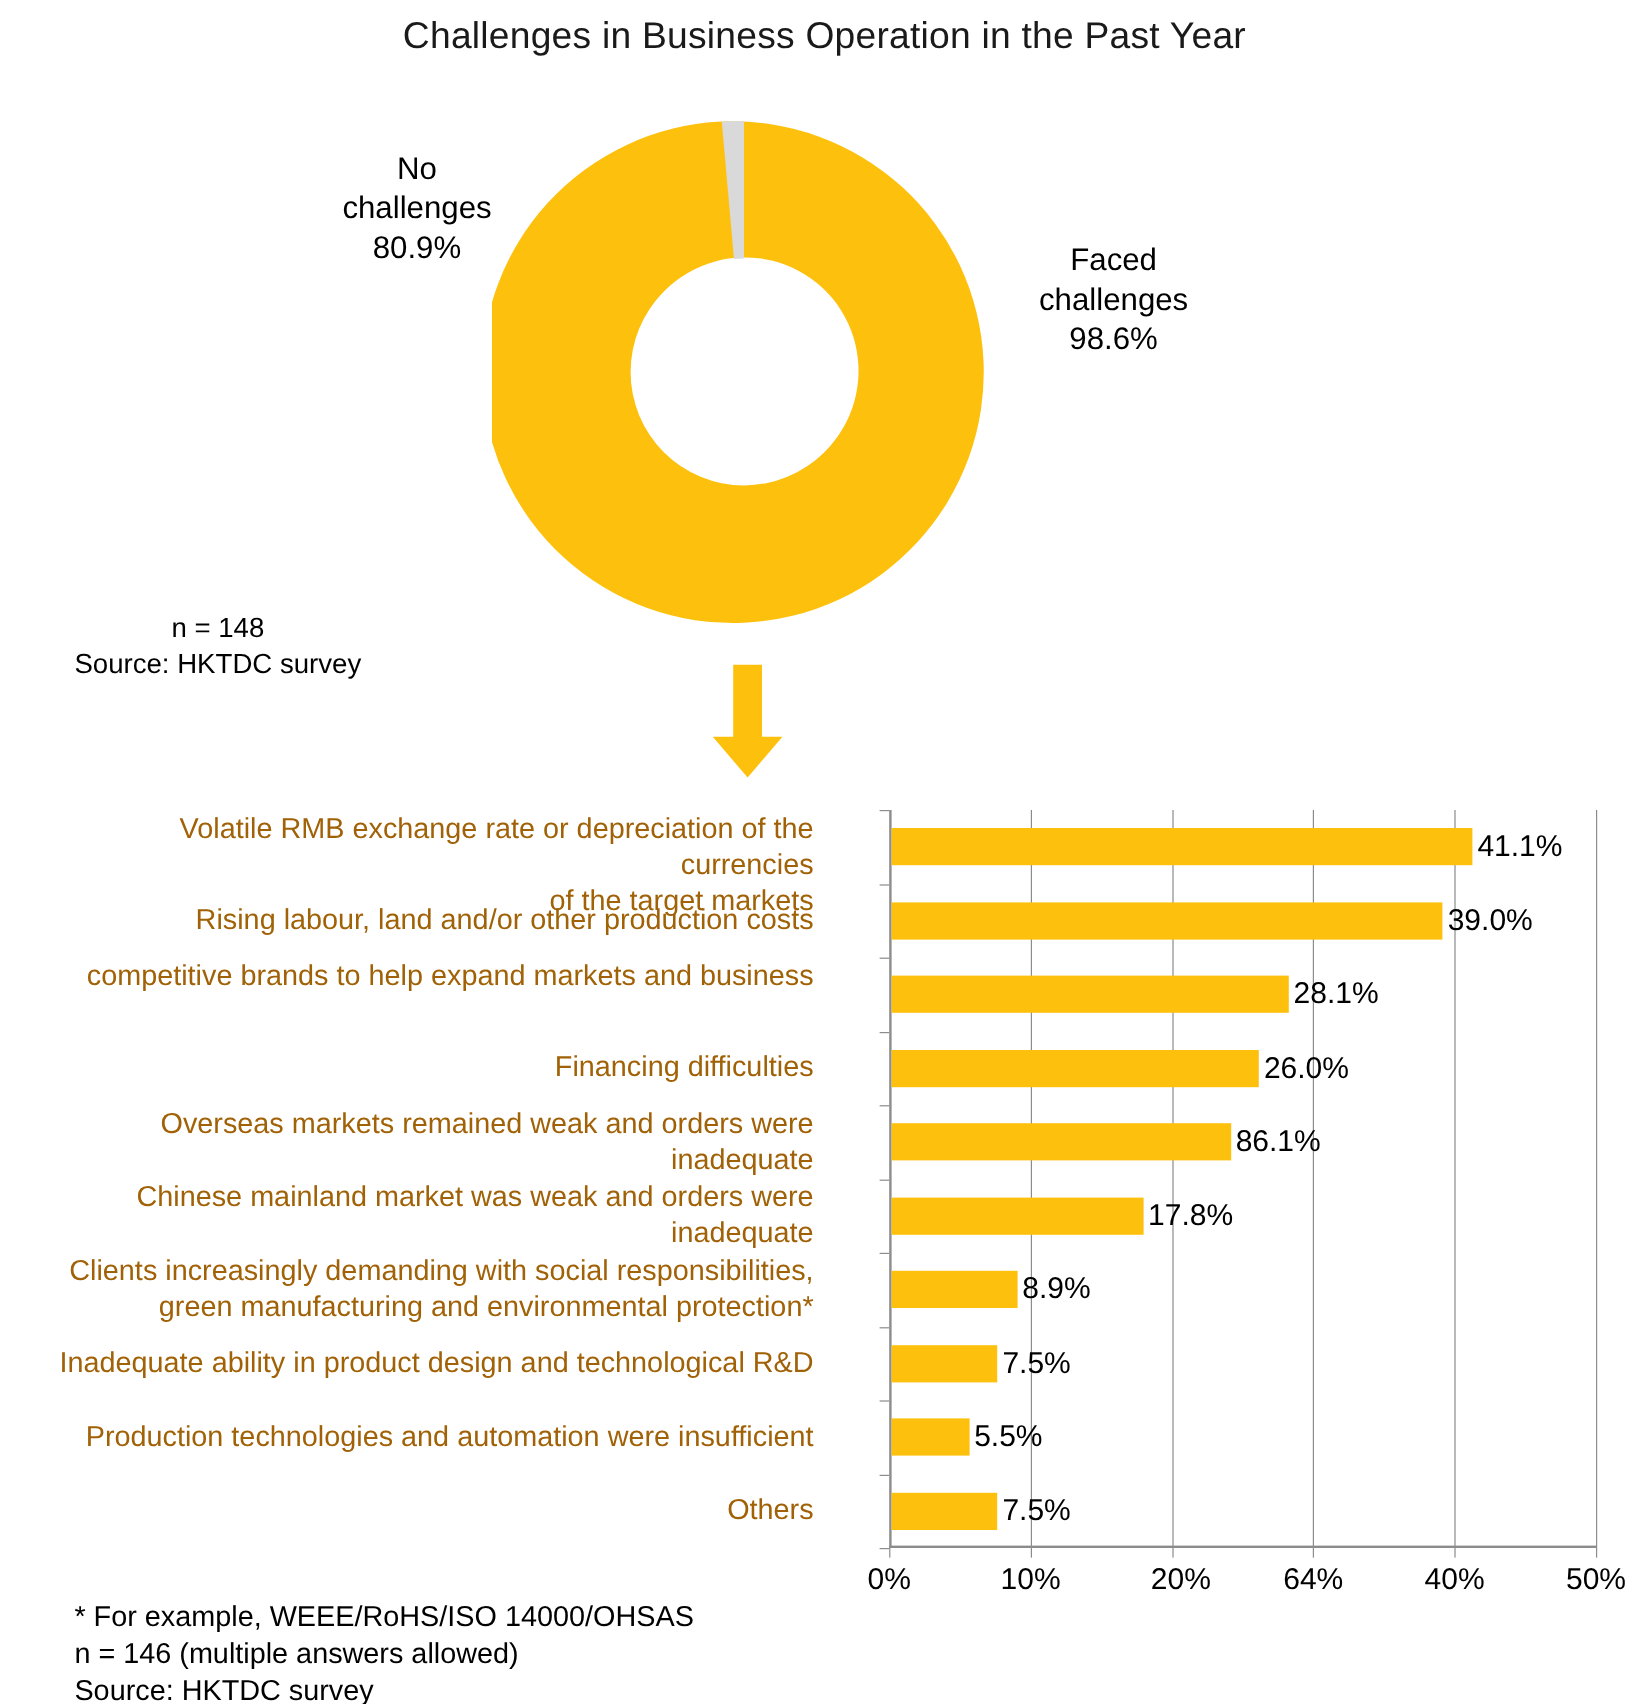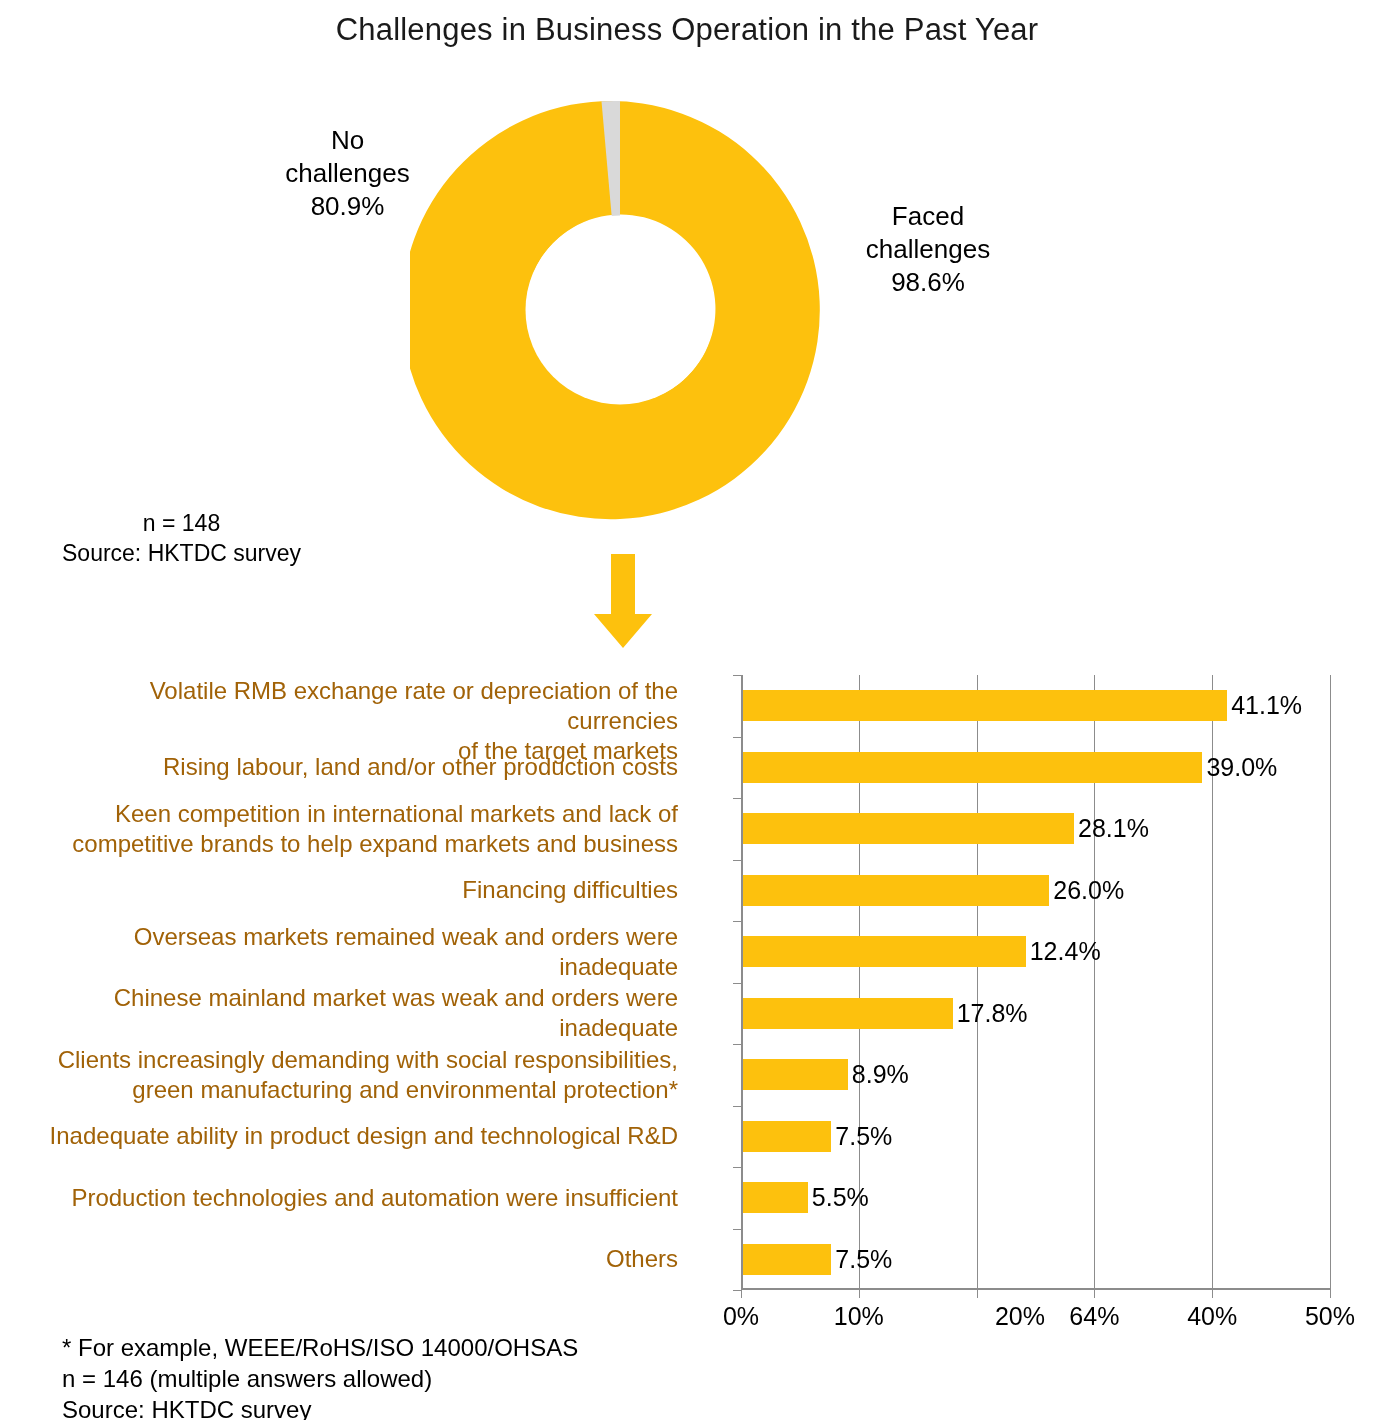--- a/index.html
+++ b/index.html
@@ -131,21 +131,21 @@
       <div class="abs gridline" style="left: 1094.4px;"></div>
       <div class="abs gridline" style="left: 1212.2px;"></div>
       <div class="abs gridline" style="left: 1330px;"></div>
     </div>
   <div id="xtick-layer">
       <div class="abs xtick-mark" style="left: 741px;"></div>
       <div class="abs xtick-label" style="left: 696px;">0%</div>
       <div class="abs xtick-mark" style="left: 858.8px;"></div>
       <div class="abs xtick-label" style="left: 813.8px;">10%</div>
       <div class="abs xtick-mark" style="left: 976.6px;"></div>
-      <div class="abs xtick-label" style="left: 975px;">20%</div>
+      <div class="abs xtick-label" style="left: 939px;">20%</div>
       <div class="abs xtick-mark" style="left: 1094.4px;"></div>
       <div class="abs xtick-label" style="left: 1049.4px;">64%</div>
       <div class="abs xtick-mark" style="left: 1212.2px;"></div>
       <div class="abs xtick-label" style="left: 1167.2px;">40%</div>
       <div class="abs xtick-mark" style="left: 1330px;"></div>
       <div class="abs xtick-label" style="left: 1285px;">50%</div>
     </div>
   <div id="ytick-layer">
       <div class="abs ytick-mark" style="top: 675px;"></div>
       <div class="abs ytick-mark" style="top: 736.5px;"></div>
@@ -165,36 +165,35 @@
         <div>of the target markets</div>
       </div>
       <div class="abs bar" style="top: 690.25px; width: 484.158px; background: rgb(253, 193, 13);"></div>
       <div class="abs bar-value" style="left: 1231.16px; top: 690.25px;">41.1%</div>
       <div class="abs cat-label" style="top: 752.25px;">
         <div>Rising labour, land and/or other production costs</div>
       </div>
       <div class="abs bar" style="top: 751.75px; width: 459.42px; background: rgb(253, 193, 13);"></div>
       <div class="abs bar-value" style="left: 1206.42px; top: 751.75px;">39.0%</div>
       <div class="abs cat-label" style="top: 798.75px;">
-        <div>Keen competition in international markets and lack of</div>
         <div>competitive brands to help expand markets and business</div>
       </div>
       <div class="abs bar" style="top: 813.25px; width: 331.018px; background: rgb(253, 193, 13);"></div>
       <div class="abs bar-value" style="left: 1078.02px; top: 813.25px;">28.1%</div>
       <div class="abs cat-label" style="top: 875.25px;">
         <div>Financing difficulties</div>
       </div>
       <div class="abs bar" style="top: 874.75px; width: 306.28px; background: rgb(253, 193, 13);"></div>
       <div class="abs bar-value" style="left: 1053.28px; top: 874.75px;">26.0%</div>
       <div class="abs cat-label" style="top: 921.75px;">
         <div>Overseas markets remained weak and orders were</div>
         <div>inadequate</div>
       </div>
       <div class="abs bar" style="top: 936.25px; width: 282.72px; background: rgb(253, 193, 13);"></div>
-      <div class="abs bar-value" style="left: 1029.72px; top: 936.25px;">12.4%</div>
+      <div class="abs bar-value" style="left: 1029.72px; top: 936.25px;">86.1%</div>
       <div class="abs cat-label" style="top: 983.25px;">
         <div>Chinese mainland market was weak and orders were</div>
         <div>inadequate</div>
       </div>
       <div class="abs bar" style="top: 997.75px; width: 209.684px; background: rgb(253, 193, 13);"></div>
       <div class="abs bar-value" style="left: 956.684px; top: 997.75px;">17.8%</div>
       <div class="abs cat-label" style="top: 1044.75px;">
         <div>Clients increasingly demanding with social responsibilities,</div>
         <div>green manufacturing and environmental protection*</div>
       </div>

